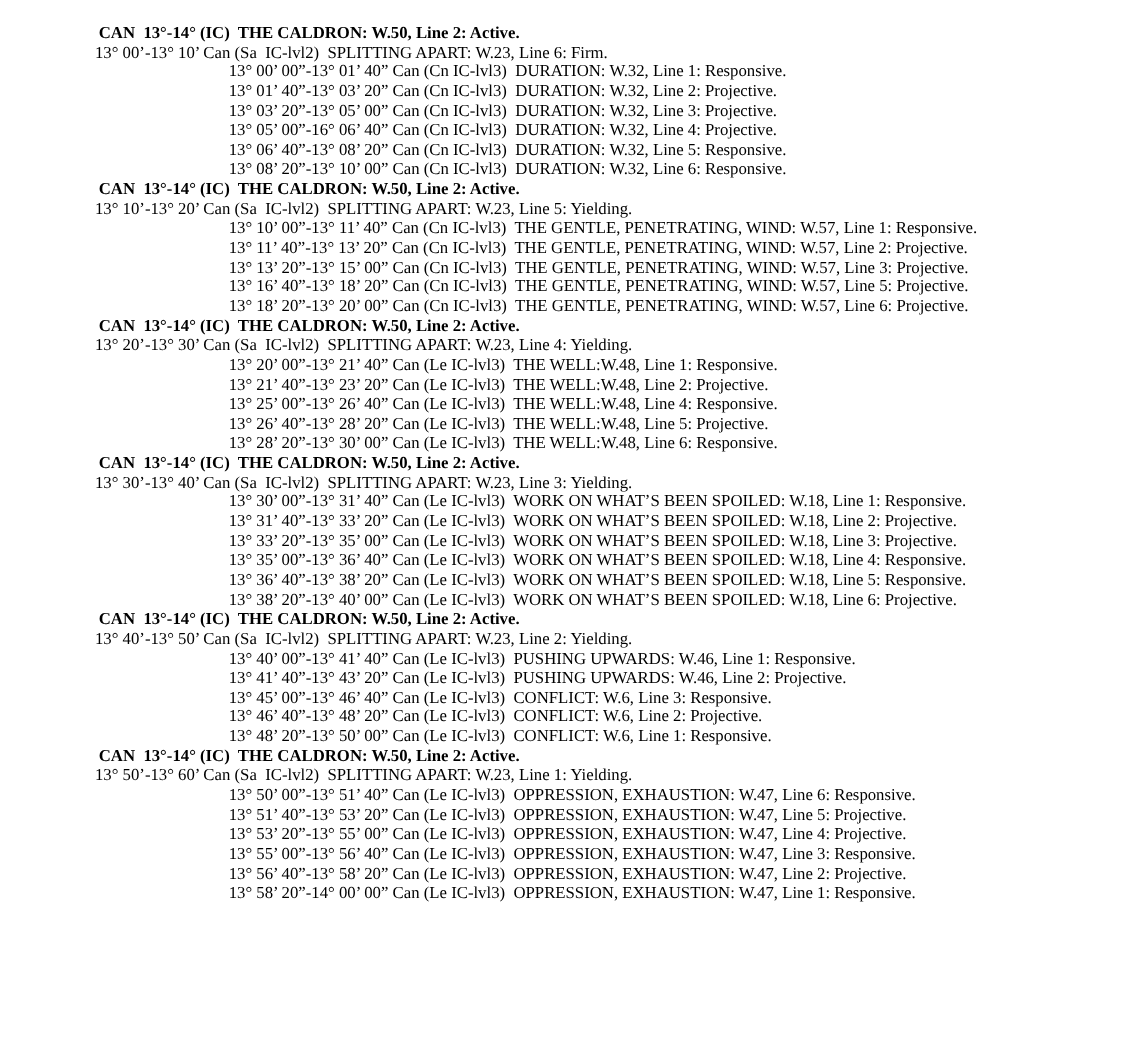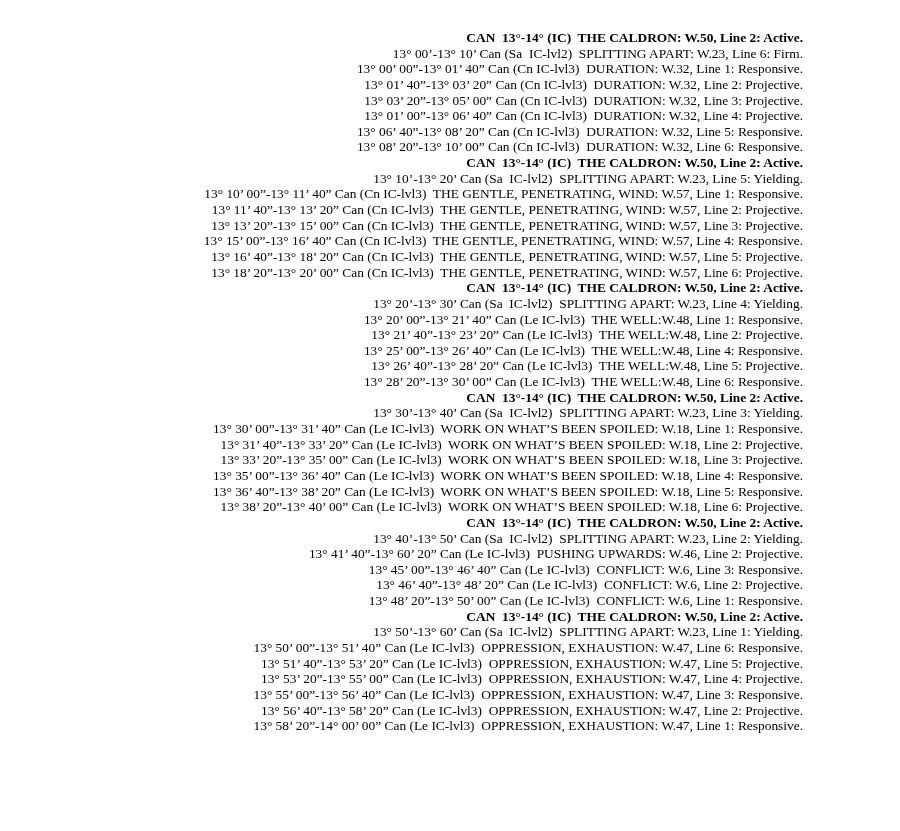--- a/index.html
+++ b/index.html
@@ -9,23 +9,22 @@
   }
   .page {
     position: relative;
     width: 803px;
     height: 831px;
     background: #ffffff;
     font-family: "Liberation Serif", "DejaVu Serif", serif;
     font-size: 13.4px;
     color: #000000;
     box-sizing: border-box;
-    padding-top: 30px;
+    padding-top: 18px;
     overflow: hidden;
-    text-align: right;
   }
   .line {
     white-space: pre;
     height: 15.65px;
     line-height: 15.65px;
   }
   .l1 {
     margin-left: 79px;
     font-weight: 700;
   }
@@ -39,30 +38,29 @@
 </head>
 <body>
 
 <div class="page">
 
   <div class="line l1">CAN  13°-14° (IC)  THE CALDRON: W.50, Line 2: Active.</div>
   <div class="line l2">13° 00’-13° 10’ Can (Sa  IC-lvl2)  SPLITTING APART: W.23, Line 6: Firm.</div>
   <div class="line l3">13° 00’ 00”-13° 01’ 40” Can (Cn IC-lvl3)  DURATION: W.32, Line 1: Responsive.</div>
   <div class="line l3">13° 01’ 40”-13° 03’ 20” Can (Cn IC-lvl3)  DURATION: W.32, Line 2: Projective.</div>
   <div class="line l3">13° 03’ 20”-13° 05’ 00” Can (Cn IC-lvl3)  DURATION: W.32, Line 3: Projective.</div>
-  <div class="line l3">13° 01’ 00”-13° 06’ 40” Can (Cn IC-lvl3)  DURATION: W.32, Line 4: Projective.</div>
+  <div class="line l3">13° 05’ 00”-16° 06’ 40” Can (Cn IC-lvl3)  DURATION: W.32, Line 4: Projective.</div>
   <div class="line l3">13° 06’ 40”-13° 08’ 20” Can (Cn IC-lvl3)  DURATION: W.32, Line 5: Responsive.</div>
   <div class="line l3">13° 08’ 20”-13° 10’ 00” Can (Cn IC-lvl3)  DURATION: W.32, Line 6: Responsive.</div>
 
   <div class="line l1">CAN  13°-14° (IC)  THE CALDRON: W.50, Line 2: Active.</div>
   <div class="line l2">13° 10’-13° 20’ Can (Sa  IC-lvl2)  SPLITTING APART: W.23, Line 5: Yielding.</div>
   <div class="line l3">13° 10’ 00”-13° 11’ 40” Can (Cn IC-lvl3)  THE GENTLE, PENETRATING, WIND: W.57, Line 1: Responsive.</div>
   <div class="line l3">13° 11’ 40”-13° 13’ 20” Can (Cn IC-lvl3)  THE GENTLE, PENETRATING, WIND: W.57, Line 2: Projective.</div>
   <div class="line l3">13° 13’ 20”-13° 15’ 00” Can (Cn IC-lvl3)  THE GENTLE, PENETRATING, WIND: W.57, Line 3: Projective.</div>
-  <div class="line l3">13° 15’ 00”-13° 16’ 40” Can (Cn IC-lvl3)  THE GENTLE, PENETRATING, WIND: W.57, Line 4: Responsive.</div>
   <div class="line l3">13° 16’ 40”-13° 18’ 20” Can (Cn IC-lvl3)  THE GENTLE, PENETRATING, WIND: W.57, Line 5: Projective.</div>
   <div class="line l3">13° 18’ 20”-13° 20’ 00” Can (Cn IC-lvl3)  THE GENTLE, PENETRATING, WIND: W.57, Line 6: Projective.</div>
 
   <div class="line l1">CAN  13°-14° (IC)  THE CALDRON: W.50, Line 2: Active.</div>
   <div class="line l2">13° 20’-13° 30’ Can (Sa  IC-lvl2)  SPLITTING APART: W.23, Line 4: Yielding.</div>
   <div class="line l3">13° 20’ 00”-13° 21’ 40” Can (Le IC-lvl3)  THE WELL:W.48, Line 1: Responsive.</div>
   <div class="line l3">13° 21’ 40”-13° 23’ 20” Can (Le IC-lvl3)  THE WELL:W.48, Line 2: Projective.</div>
   <div class="line l3">13° 25’ 00”-13° 26’ 40” Can (Le IC-lvl3)  THE WELL:W.48, Line 4: Responsive.</div>
   <div class="line l3">13° 26’ 40”-13° 28’ 20” Can (Le IC-lvl3)  THE WELL:W.48, Line 5: Projective.</div>
   <div class="line l3">13° 28’ 20”-13° 30’ 00” Can (Le IC-lvl3)  THE WELL:W.48, Line 6: Responsive.</div>
@@ -71,21 +69,22 @@
   <div class="line l2">13° 30’-13° 40’ Can (Sa  IC-lvl2)  SPLITTING APART: W.23, Line 3: Yielding.</div>
   <div class="line l3">13° 30’ 00”-13° 31’ 40” Can (Le IC-lvl3)  WORK ON WHAT’S BEEN SPOILED: W.18, Line 1: Responsive.</div>
   <div class="line l3">13° 31’ 40”-13° 33’ 20” Can (Le IC-lvl3)  WORK ON WHAT’S BEEN SPOILED: W.18, Line 2: Projective.</div>
   <div class="line l3">13° 33’ 20”-13° 35’ 00” Can (Le IC-lvl3)  WORK ON WHAT’S BEEN SPOILED: W.18, Line 3: Projective.</div>
   <div class="line l3">13° 35’ 00”-13° 36’ 40” Can (Le IC-lvl3)  WORK ON WHAT’S BEEN SPOILED: W.18, Line 4: Responsive.</div>
   <div class="line l3">13° 36’ 40”-13° 38’ 20” Can (Le IC-lvl3)  WORK ON WHAT’S BEEN SPOILED: W.18, Line 5: Responsive.</div>
   <div class="line l3">13° 38’ 20”-13° 40’ 00” Can (Le IC-lvl3)  WORK ON WHAT’S BEEN SPOILED: W.18, Line 6: Projective.</div>
 
   <div class="line l1">CAN  13°-14° (IC)  THE CALDRON: W.50, Line 2: Active.</div>
   <div class="line l2">13° 40’-13° 50’ Can (Sa  IC-lvl2)  SPLITTING APART: W.23, Line 2: Yielding.</div>
-  <div class="line l3">13° 41’ 40”-13° 60’ 20” Can (Le IC-lvl3)  PUSHING UPWARDS: W.46, Line 2: Projective.</div>
+  <div class="line l3">13° 40’ 00”-13° 41’ 40” Can (Le IC-lvl3)  PUSHING UPWARDS: W.46, Line 1: Responsive.</div>
+  <div class="line l3">13° 41’ 40”-13° 43’ 20” Can (Le IC-lvl3)  PUSHING UPWARDS: W.46, Line 2: Projective.</div>
   <div class="line l3">13° 45’ 00”-13° 46’ 40” Can (Le IC-lvl3)  CONFLICT: W.6, Line 3: Responsive.</div>
   <div class="line l3">13° 46’ 40”-13° 48’ 20” Can (Le IC-lvl3)  CONFLICT: W.6, Line 2: Projective.</div>
   <div class="line l3">13° 48’ 20”-13° 50’ 00” Can (Le IC-lvl3)  CONFLICT: W.6, Line 1: Responsive.</div>
 
   <div class="line l1">CAN  13°-14° (IC)  THE CALDRON: W.50, Line 2: Active.</div>
   <div class="line l2">13° 50’-13° 60’ Can (Sa  IC-lvl2)  SPLITTING APART: W.23, Line 1: Yielding.</div>
   <div class="line l3">13° 50’ 00”-13° 51’ 40” Can (Le IC-lvl3)  OPPRESSION, EXHAUSTION: W.47, Line 6: Responsive.</div>
   <div class="line l3">13° 51’ 40”-13° 53’ 20” Can (Le IC-lvl3)  OPPRESSION, EXHAUSTION: W.47, Line 5: Projective.</div>
   <div class="line l3">13° 53’ 20”-13° 55’ 00” Can (Le IC-lvl3)  OPPRESSION, EXHAUSTION: W.47, Line 4: Projective.</div>
   <div class="line l3">13° 55’ 00”-13° 56’ 40” Can (Le IC-lvl3)  OPPRESSION, EXHAUSTION: W.47, Line 3: Responsive.</div>

